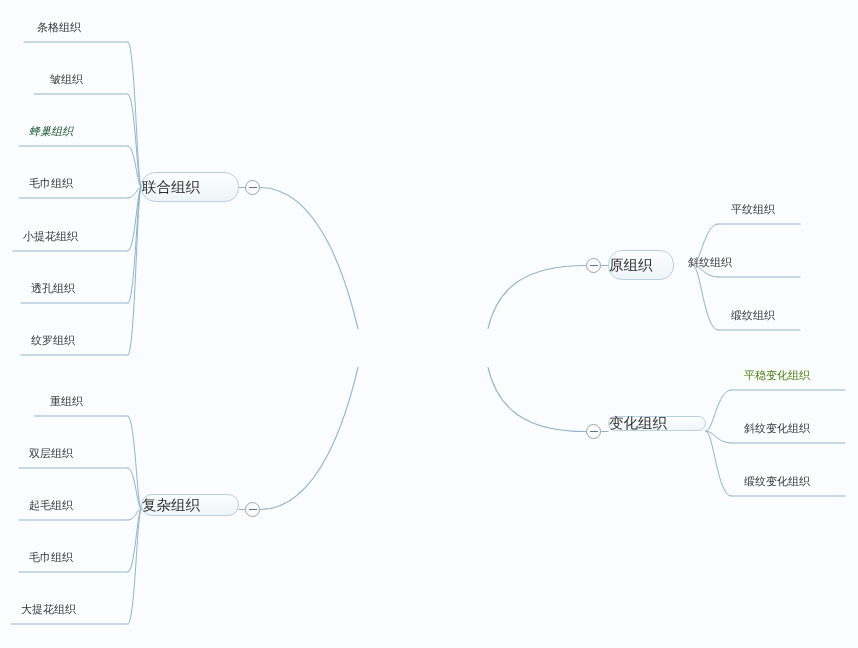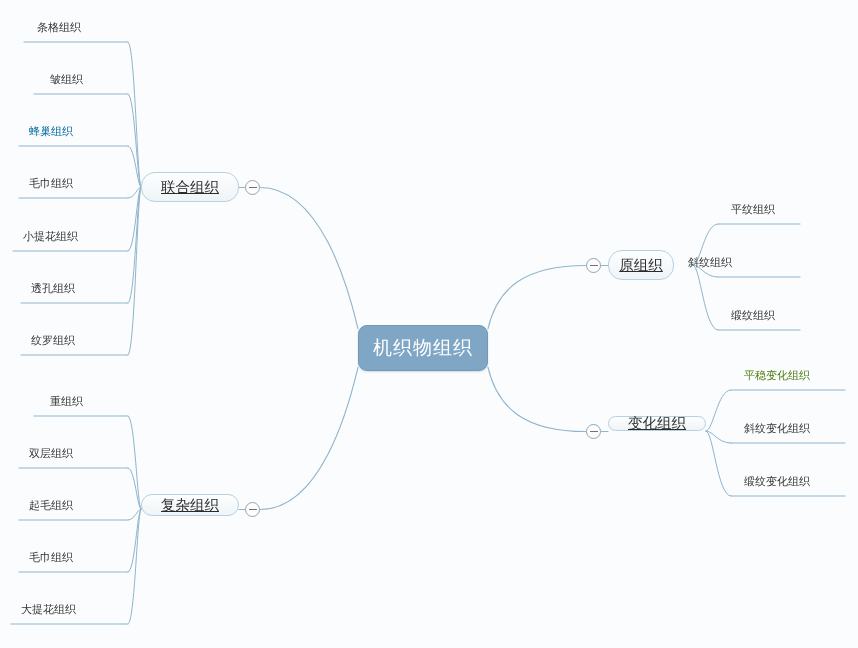--- a/index.html
+++ b/index.html
@@ -42,29 +42,27 @@
     white-space: nowrap;
     box-shadow: 0 1px 2px rgba(90,120,145,0.25);
     z-index: 5;
   }
 
   
   .branch-node {
     position: absolute;
     display: flex;
     align-items: center;
-    justify-content: center;
     background: linear-gradient(to bottom, #fdfefe 0%, #eef4f8 100%);
     border: 1px solid #b9d0e0;
     border-radius: 14px;
     color: #2b2b2b;
     font-size: 14.5px;
     white-space: nowrap;
     z-index: 5;
-    text-decoration: underline;
   }
 
   
   .leaf {
     position: absolute;
     font-size: 11px;
     color: #333333;
     white-space: nowrap;
     line-height: 1;
     z-index: 4;
@@ -138,30 +136,29 @@
       <path d="M 586 431.5 C 525.24 431.5, 497.8 408.71999999999997, 488 367.32" fill="none" stroke="#8fb4cc" stroke-width="1.1" stroke-linecap="round"></path>
       <path d="M 608 431.5 L 601 431.5" fill="none" stroke="#8fb4cc" stroke-width="1.1" stroke-linecap="round"></path>
       <path d="M 845 390 L 731 390" fill="none" stroke="#8fb4cc" stroke-width="1" stroke-linecap="round"></path>
       <path d="M 731 390 C 717.25 390, 713.5 431, 706 431" fill="none" stroke="#8fb4cc" stroke-width="1" stroke-linecap="round"></path>
       <path d="M 845 443 L 731 443" fill="none" stroke="#8fb4cc" stroke-width="1" stroke-linecap="round"></path>
       <path d="M 731 443 C 717.25 443, 713.5 431, 706 431" fill="none" stroke="#8fb4cc" stroke-width="1" stroke-linecap="round"></path>
       <path d="M 845 496 L 731 496" fill="none" stroke="#8fb4cc" stroke-width="1" stroke-linecap="round"></path>
       <path d="M 731 496 C 717.25 496, 713.5 431, 706 431" fill="none" stroke="#8fb4cc" stroke-width="1" stroke-linecap="round"></path>
     </svg>
 
-  <div class="root-node" style="left: 358px; top: 325px; width: 130px; height: 46px; background: rgb(127, 166, 196); color: rgb(255, 255, 255);">机织物组织</div>
 
   <div id="nodes">
       <div class="branch-node" style="left: 141px; top: 172px; width: 98px; height: 30px;">
         <span>联合组织</span>
       </div>
       <div class="toggle" style="left: 245px; top: 180px;"></div>
       <div class="leaf left" style="left: 37px; top: 22px; color: rgb(51, 51, 51);">条格组织</div>
       <div class="leaf left" style="left: 50px; top: 74px; color: rgb(51, 51, 51);">皱组织</div>
-      <div class="leaf left" style="left: 29px; top: 126px; color: #0369a1;">蜂巢组织</div>
+      <div class="leaf left" style="left: 29px; top: 126px; color: #14532d; font-style: italic;">蜂巢组织</div>
       <div class="leaf left" style="left: 29px; top: 178px; color: rgb(51, 51, 51);">毛巾组织</div>
       <div class="leaf left" style="left: 23px; top: 231px; color: rgb(51, 51, 51);">小提花组织</div>
       <div class="leaf left" style="left: 31px; top: 283px; color: rgb(51, 51, 51);">透孔组织</div>
       <div class="leaf left" style="left: 31px; top: 335px; color: rgb(51, 51, 51);">纹罗组织</div>
       <div class="branch-node" style="left: 141px; top: 494px; width: 98px; height: 22px;">
         <span>复杂组织</span>
       </div>
       <div class="toggle" style="left: 245px; top: 502px;"></div>
       <div class="leaf left" style="left: 50px; top: 396px; color: rgb(51, 51, 51);">重组织</div>
       <div class="leaf left" style="left: 29px; top: 448px; color: rgb(51, 51, 51);">双层组织</div>

